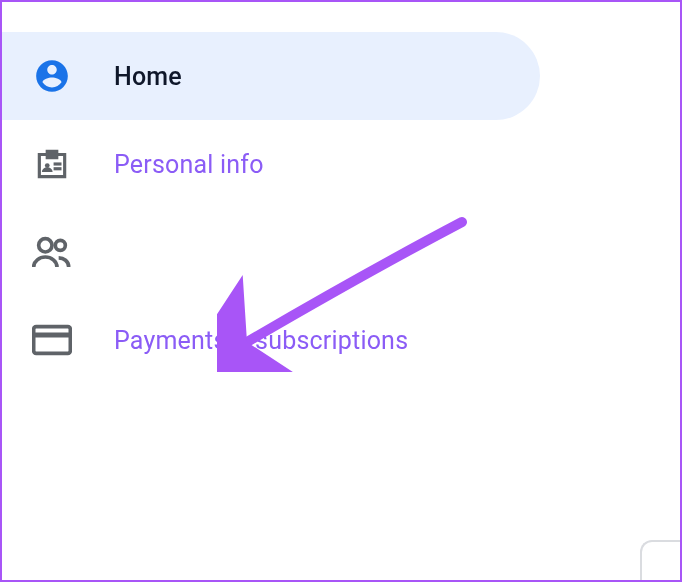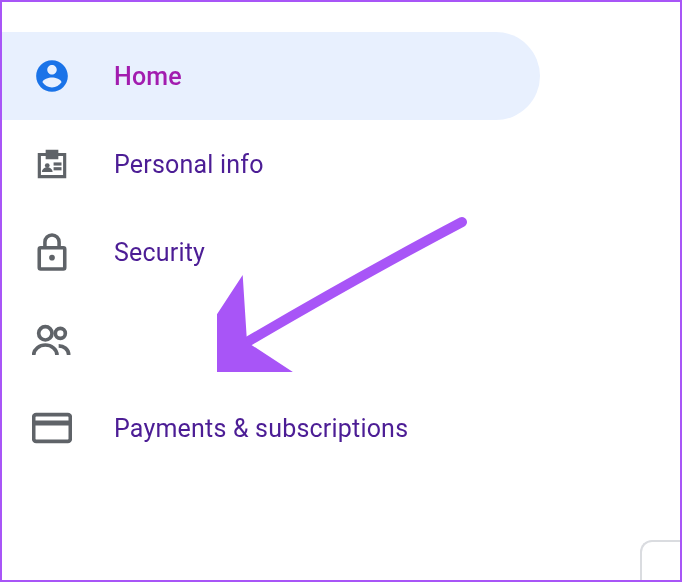--- a/index.html
+++ b/index.html
@@ -18,26 +18,26 @@
     .sidebar {
       padding-top: 30px;
     }
     .sidebar-item {
       display: flex;
       align-items: center;
       height: 88px;
       padding-left: 30px;
       cursor: pointer;
       font-size: 25px;
-      color: #4c1d95;
+      color: #8b5cf6;
       position: relative;
     }
     .sidebar-item.active {
       background: #e8f0fe;
-      color: #a21caf;
+      color: #0f172a;
       border-top-right-radius: 44px;
       border-bottom-right-radius: 44px;
       margin-right: 140px;
     }
     .sidebar-item .icon {
       width: 40px;
       height: 40px;
       display: flex;
       align-items: center;
       justify-content: center;
@@ -98,30 +98,20 @@
         <circle cx="9" cy="13" r="1.5" fill="#5f6368"></circle>
         <path stroke="#5f6368" stroke-width="1.8" d="M6.5 17c0-1.2 1.2-2 2.5-2s2.5.8 2.5 2"></path>
         <line x1="13" y1="12" x2="18" y2="12" stroke="#5f6368" stroke-width="2"></line>
         <line x1="13" y1="15" x2="18" y2="15" stroke="#5f6368" stroke-width="2"></line>
       </svg>
     </span>
     <span class="label">Personal info</span>
   </div>
 
 
-  <div class="sidebar-item">
-    <span class="icon">
-      <svg width="34" height="40" viewBox="0 0 24 28">
-        <rect x="3" y="11" width="18" height="15" rx="1" fill="none" stroke="#5f6368" stroke-width="2.5"></rect>
-        <path d="M7 11V7a5 5 0 0 1 10 0v4" fill="none" stroke="#5f6368" stroke-width="2.5"></path>
-        <circle cx="12" cy="18" r="2" fill="#5f6368"></circle>
-      </svg>
-    </span>
-    <span class="label">Security</span>
-  </div>
 
   <div class="sidebar-item">
     <span class="icon">
       <svg width="40" height="34" viewBox="0 0 24 20">
         <circle cx="8" cy="6" r="4" fill="none" stroke="#5f6368" stroke-width="2.2"></circle>
         <circle cx="17" cy="6" r="3" fill="none" stroke="#5f6368" stroke-width="2.2"></circle>
         <path d="M1 19c0-3.5 3.5-6 7-6s7 2.5 7 6" fill="none" stroke="#5f6368" stroke-width="2.2"></path>
         <path d="M16 13.5c3 0 6 2 6 5.5" fill="none" stroke="#5f6368" stroke-width="2.2"></path>
       </svg>
     </span>

